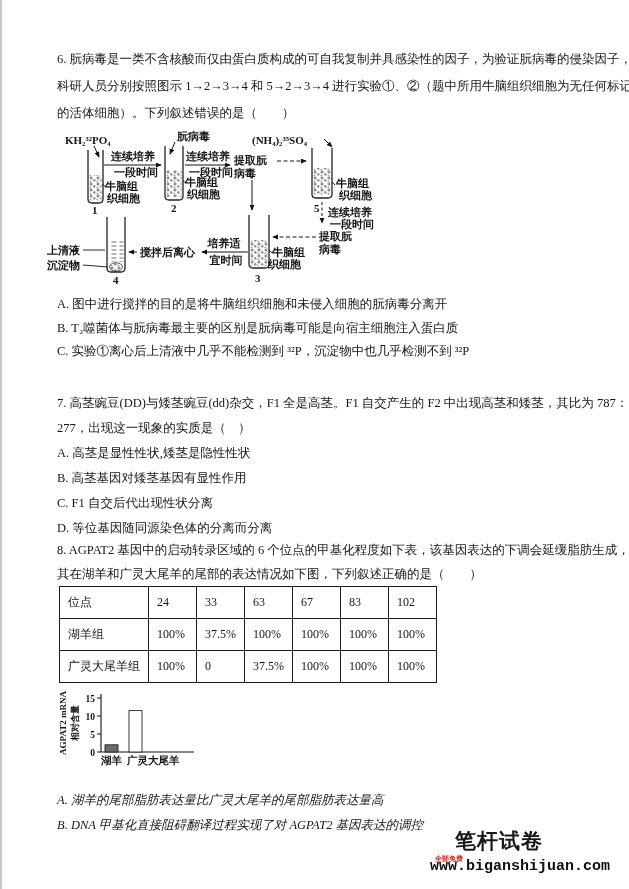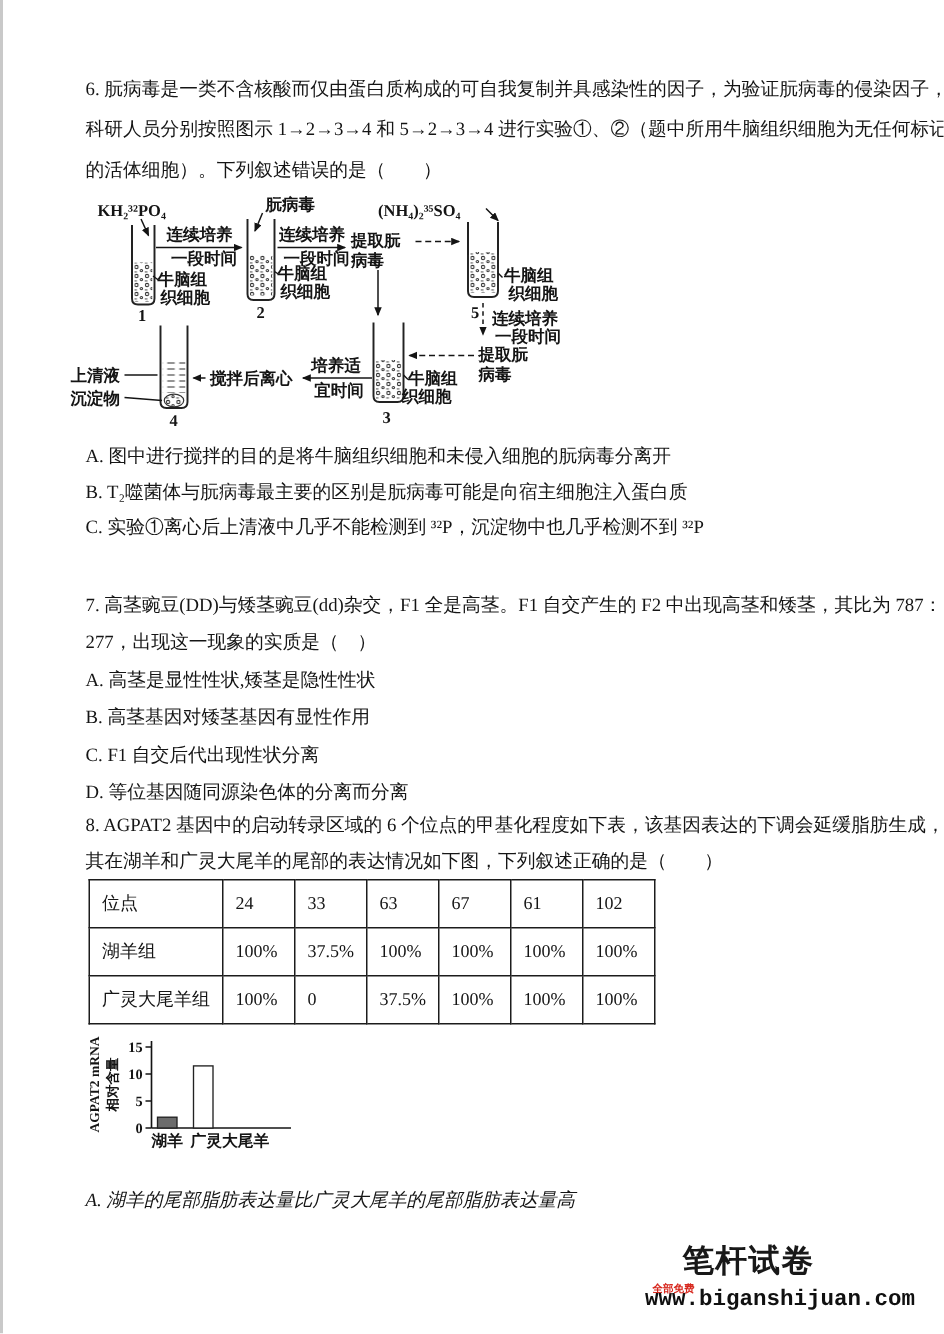--- a/index.html
+++ b/index.html
@@ -155,21 +155,21 @@
   </div>
 
   <table id="tbl">
     <tbody>
         <tr>
       <td class="c0">位点</td>
       <td class="cn">24</td>
       <td class="cn">33</td>
       <td class="cn">63</td>
       <td class="cn">67</td>
-      <td class="cn">61</td>
+      <td class="cn">83</td>
       <td class="cn">102</td>
     </tr>
     <tr>
       <td class="c0">湖羊组</td>
       <td class="cn">100%</td>
       <td class="cn">37.5%</td>
       <td class="cn">100%</td>
       <td class="cn">100%</td>
       <td class="cn">100%</td>
       <td class="cn">100%</td>
@@ -200,20 +200,21 @@
       <rect x="53" y="54.8" width="13" height="7.2" fill="#6b6b6b" stroke="#222" stroke-width="0.9"></rect>
       <rect x="77" y="20.6" width="13" height="41.4" fill="#ffffff" stroke="#222" stroke-width="0.9"></rect>
       <text x="59.5" y="74" text-anchor="middle" font-size="10.5">湖羊</text>
       <text x="75" y="74" font-size="10.5">广灵大尾羊</text>
       <text x="14" y="33" text-anchor="middle" font-size="9" transform="rotate(-90 14 33)">AGPAT2 mRNA</text>
       <text x="26" y="33" text-anchor="middle" font-size="9" transform="rotate(-90 26 33)">相对含量</text>
     </svg>
 
   <div class="block opts" id="q8opts">
     <div>A. 湖羊的尾部脂肪表达量比广灵大尾羊的尾部脂肪表达量高</div>
+    <div>B. DNA 甲基化直接阻碍翻译过程实现了对 AGPAT2 基因表达的调控</div>
   </div>
 
   <div id="wm">
     <div class="title">笔杆试卷</div>
     <div class="free">全部免费</div>
     <div class="url">www.biganshijuan.com</div>
   </div>
 
 </div>
 

